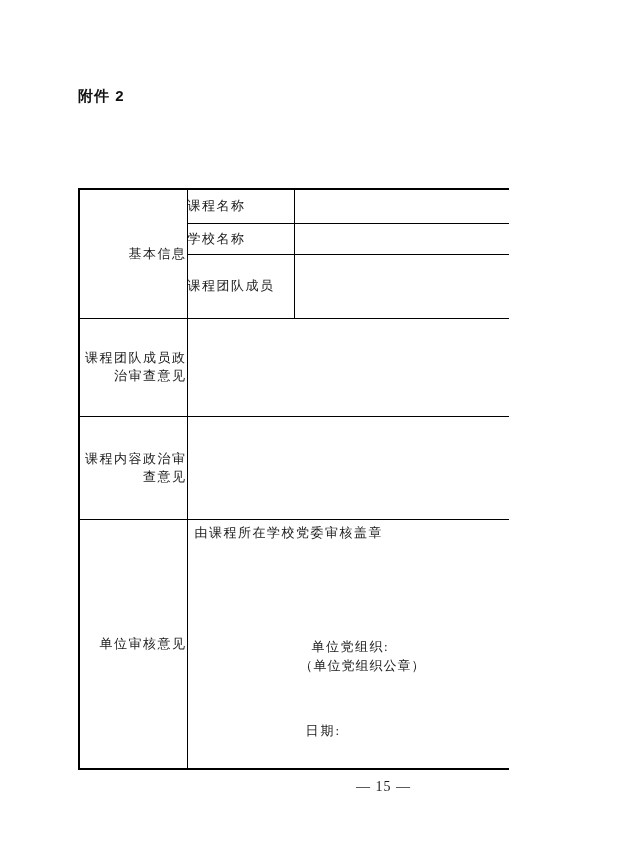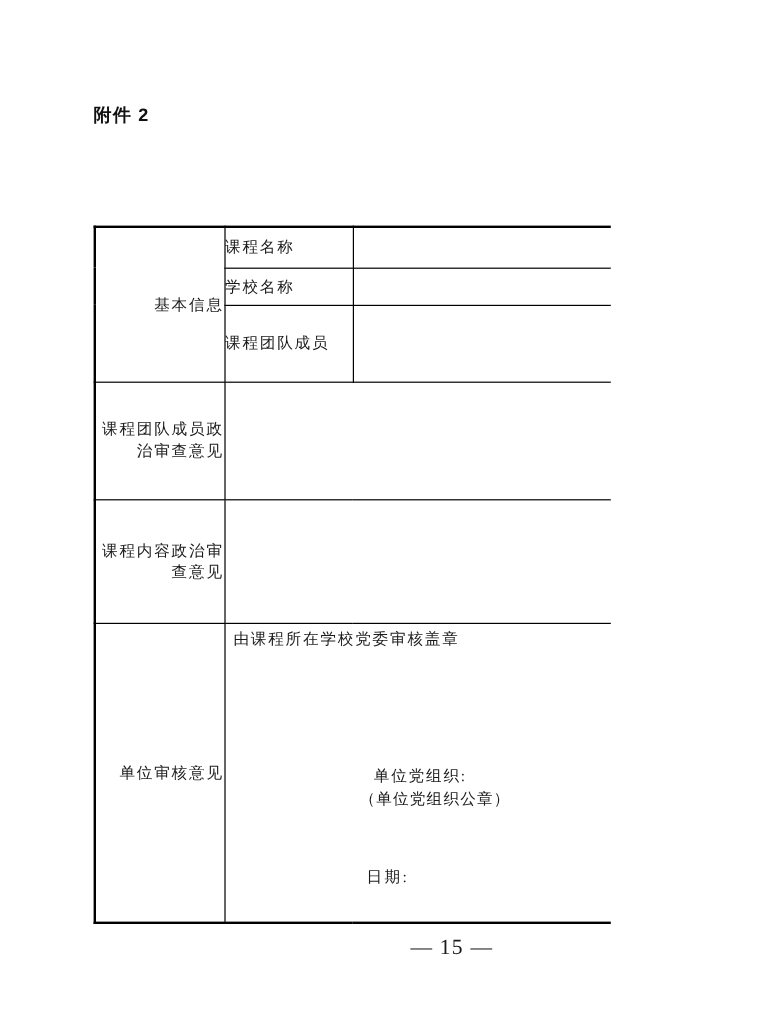--- a/index.html
+++ b/index.html
@@ -111,21 +111,21 @@
     position: absolute;
     left: 118px;
     top: 202px;
     letter-spacing: 2px;
     text-align: right;
   }
   .page-number {
     position: absolute;
     top: 779px;
     right: 98px;
-    font-size: 18px;
+    font-size: 14px;
     letter-spacing: 1px;
     color: #1a1a1a;
   }
 </style>
 </head>
 <body>
 
 <div class="page">
 
   <div class="attachment-label">附件 2</div>

